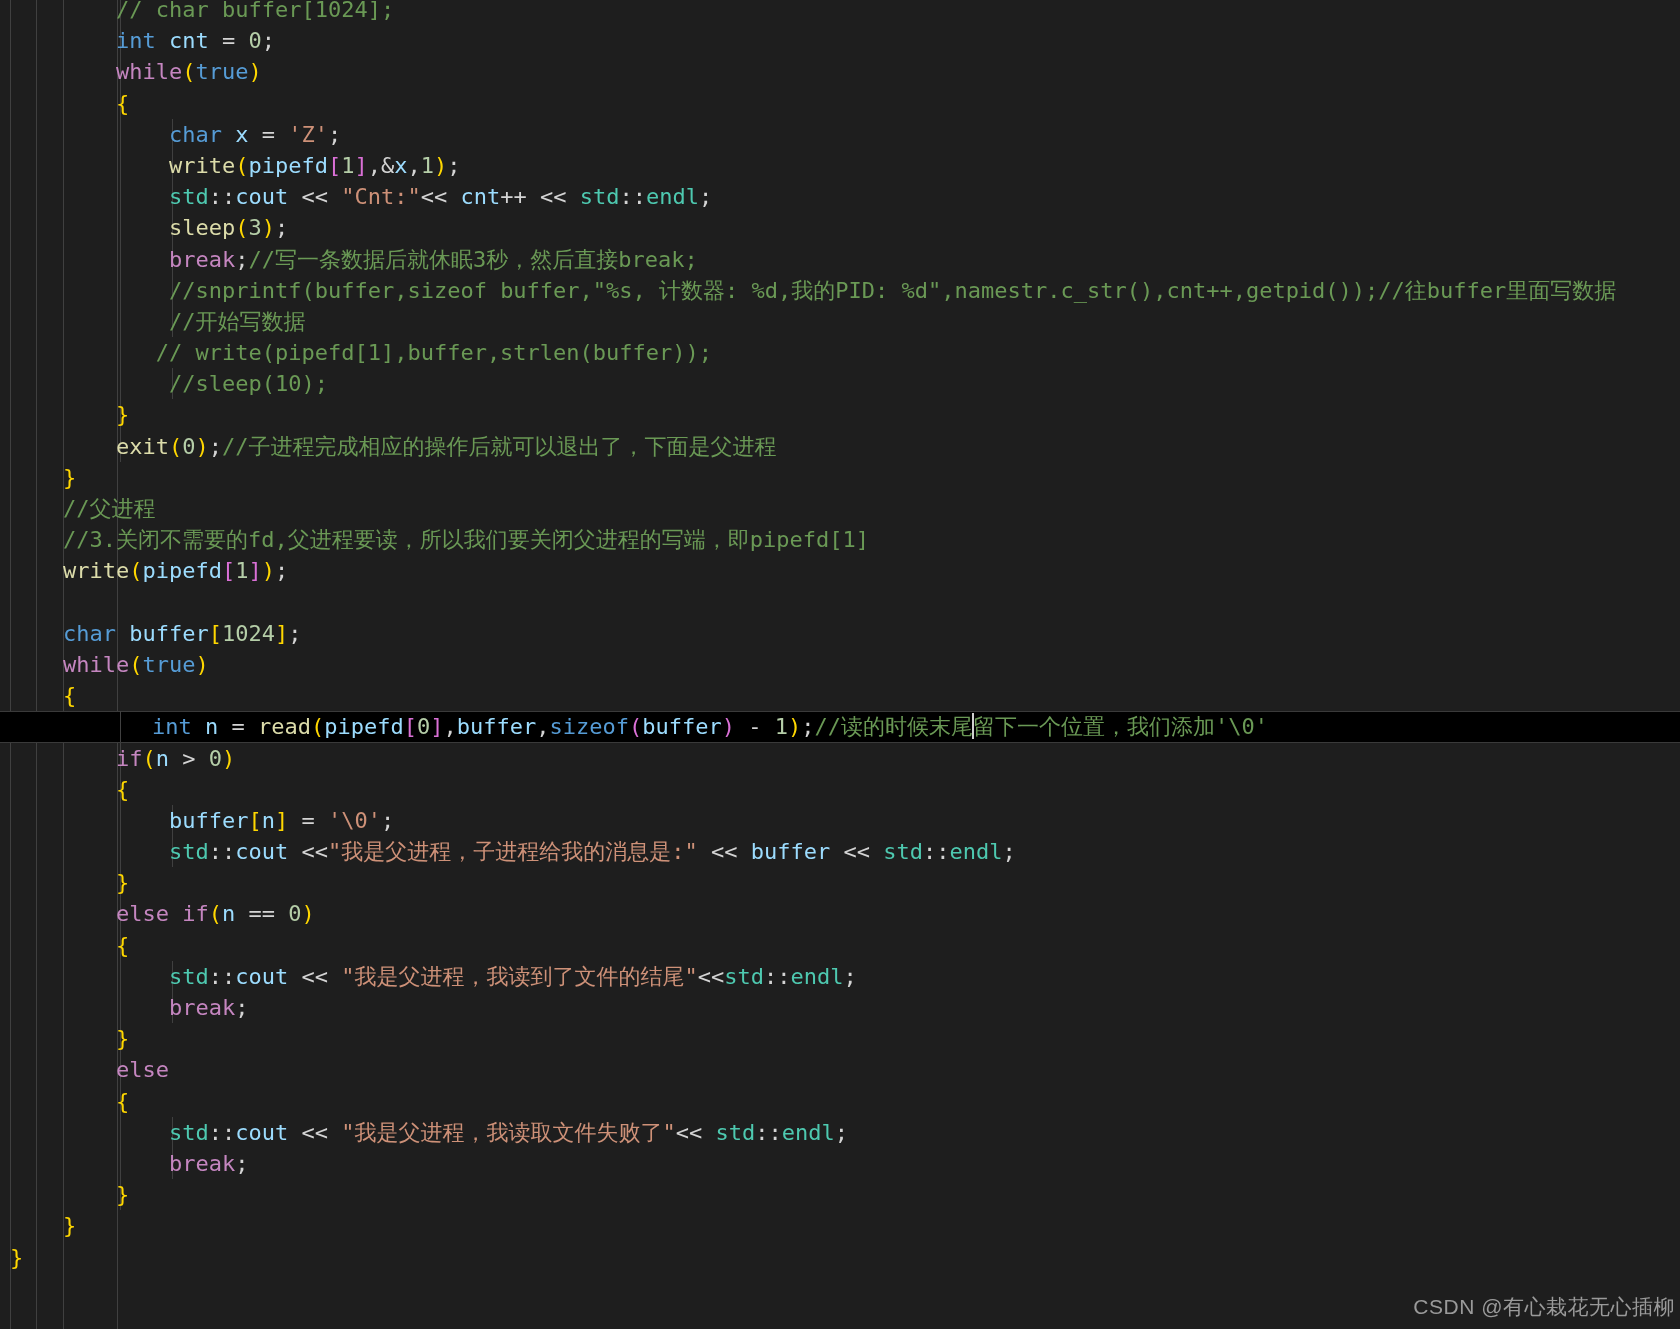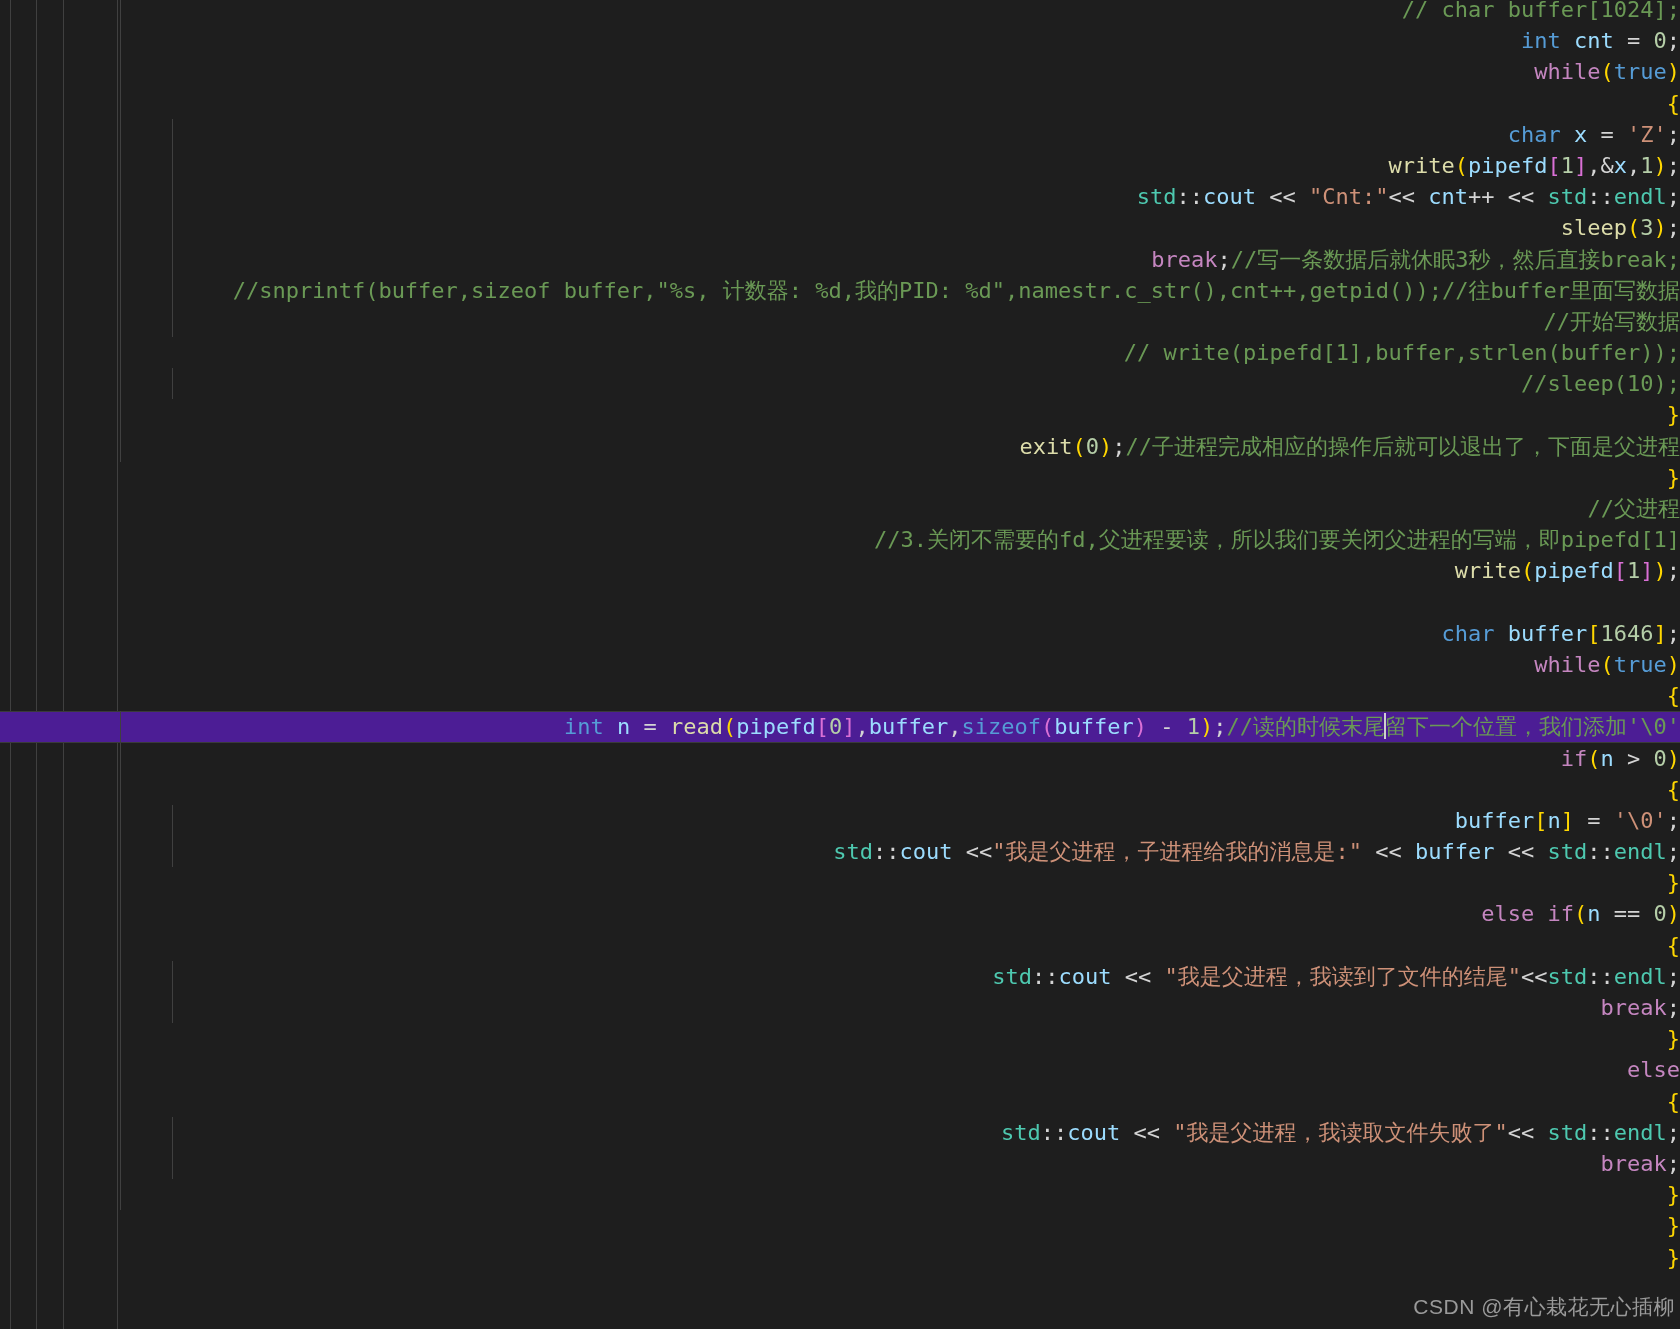--- a/index.html
+++ b/index.html
@@ -12,21 +12,20 @@
     height: 1329px;
     overflow: hidden;
     font-family: "DejaVu Sans Mono", "Liberation Mono", monospace;
   }
   #editor {
     position: relative;
     width: 1680px;
     height: 1329px;
     background: #1e1e1e;
     overflow: hidden;
-    text-align: right;
   }
   
   .rail {
     position: absolute;
     top: 0;
     bottom: 0;
     width: 1px;
     background: #404040;
   }
   .rail.r0 { left: 10px; }
@@ -48,22 +47,23 @@
     white-space: pre;
     color: #d4d4d4;
     letter-spacing: 0px;
   }
   .line .text {
     position: relative;
     display: inline-block;
     padding-left: 10px;
   }
   .line.active {
-    background: #4c1d95;
+    background: #000000;
     box-shadow: inset 0 1px 0 #2f2f2f, inset 0 -1px 0 #2f2f2f;
+    padding-left: 36px;
   }
   .line.active::before,
   .line.active::after {
     content: "";
     position: absolute;
     left: 0; right: 0;
     height: 1px;
     background: #3a3a3a;
   }
   .line.active::before { top: 0; }
@@ -138,21 +138,21 @@
       <div class="line"><div class="guide g1"></div><div class="guide g2"></div><span class="text"><span class="op"> </span><span class="op"> </span><span class="op"> </span><span class="op"> </span><span class="op"> </span><span class="op"> </span><span class="op"> </span><span class="op"> </span><span class="op"> </span><span class="op"> </span><span class="op"> </span><span class="op"> </span><span class="cmt">//开始写数据</span></span></div>
       <div class="line"><div class="guide g1"></div><span class="text"><span class="op"> </span><span class="op"> </span><span class="op"> </span><span class="op"> </span><span class="op"> </span><span class="op"> </span><span class="op"> </span><span class="op"> </span><span class="op"> </span><span class="op"> </span><span class="op"> </span><span class="cmt">// write(pipefd[1],buffer,strlen(buffer));</span></span></div>
       <div class="line"><div class="guide g1"></div><div class="guide g2"></div><span class="text"><span class="op"> </span><span class="op"> </span><span class="op"> </span><span class="op"> </span><span class="op"> </span><span class="op"> </span><span class="op"> </span><span class="op"> </span><span class="op"> </span><span class="op"> </span><span class="op"> </span><span class="op"> </span><span class="cmt">//sleep(10);</span></span></div>
       <div class="line"><div class="guide g1"></div><span class="text"><span class="op"> </span><span class="op"> </span><span class="op"> </span><span class="op"> </span><span class="op"> </span><span class="op"> </span><span class="op"> </span><span class="op"> </span><span class="p1">}</span></span></div>
       <div class="line"><div class="guide g1"></div><span class="text"><span class="op"> </span><span class="op"> </span><span class="op"> </span><span class="op"> </span><span class="op"> </span><span class="op"> </span><span class="op"> </span><span class="op"> </span><span class="fn">exit</span><span class="p1">(</span><span class="num">0</span><span class="p1">)</span><span class="op">;</span><span class="cmt">//子进程完成相应的操作后就可以退出了，下面是父进程</span></span></div>
       <div class="line"><span class="text"><span class="op"> </span><span class="op"> </span><span class="op"> </span><span class="op"> </span><span class="p1">}</span></span></div>
       <div class="line"><span class="text"><span class="op"> </span><span class="op"> </span><span class="op"> </span><span class="op"> </span><span class="cmt">//父进程</span></span></div>
       <div class="line"><span class="text"><span class="op"> </span><span class="op"> </span><span class="op"> </span><span class="op"> </span><span class="cmt">//3.关闭不需要的fd,父进程要读，所以我们要关闭父进程的写端，即pipefd[1]</span></span></div>
       <div class="line"><span class="text"><span class="op"> </span><span class="op"> </span><span class="op"> </span><span class="op"> </span><span class="fn">write</span><span class="p1">(</span><span class="var">pipefd</span><span class="p2">[</span><span class="num">1</span><span class="p2">]</span><span class="p1">)</span><span class="op">;</span></span></div>
       <div class="line"><span class="text"></span></div>
-      <div class="line"><span class="text"><span class="op"> </span><span class="op"> </span><span class="op"> </span><span class="op"> </span><span class="type">char</span><span class="op"> </span><span class="var">buffer</span><span class="p1">[</span><span class="num">1646</span><span class="p1">]</span><span class="op">;</span></span></div>
+      <div class="line"><span class="text"><span class="op"> </span><span class="op"> </span><span class="op"> </span><span class="op"> </span><span class="type">char</span><span class="op"> </span><span class="var">buffer</span><span class="p1">[</span><span class="num">1024</span><span class="p1">]</span><span class="op">;</span></span></div>
       <div class="line"><span class="text"><span class="op"> </span><span class="op"> </span><span class="op"> </span><span class="op"> </span><span class="kw">while</span><span class="p1">(</span><span class="ctrlb">true</span><span class="p1">)</span></span></div>
       <div class="line"><span class="text"><span class="op"> </span><span class="op"> </span><span class="op"> </span><span class="op"> </span><span class="p1">{</span></span></div>
       <div class="line active"><div class="guide g1"></div><span class="text"><span class="op"> </span><span class="op"> </span><span class="op"> </span><span class="op"> </span><span class="op"> </span><span class="op"> </span><span class="op"> </span><span class="op"> </span><span class="type">int</span><span class="op"> </span><span class="var">n</span><span class="op"> </span><span class="op">=</span><span class="op"> </span><span class="fn">read</span><span class="p1">(</span><span class="var">pipefd</span><span class="p2">[</span><span class="num">0</span><span class="p2">]</span><span class="op">,</span><span class="var">buffer</span><span class="op">,</span><span class="type">sizeof</span><span class="p2">(</span><span class="var">buffer</span><span class="p2">)</span><span class="op"> </span><span class="op">-</span><span class="op"> </span><span class="num">1</span><span class="p1">)</span><span class="op">;</span><span class="cmt">//读的时候末尾</span><span class="caret"></span><span class="cmt">留下一个位置，我们添加'\0'</span></span></div>
       <div class="line"><div class="guide g1"></div><span class="text"><span class="op"> </span><span class="op"> </span><span class="op"> </span><span class="op"> </span><span class="op"> </span><span class="op"> </span><span class="op"> </span><span class="op"> </span><span class="kw">if</span><span class="p1">(</span><span class="var">n</span><span class="op"> </span><span class="op">&gt;</span><span class="op"> </span><span class="num">0</span><span class="p1">)</span></span></div>
       <div class="line"><div class="guide g1"></div><span class="text"><span class="op"> </span><span class="op"> </span><span class="op"> </span><span class="op"> </span><span class="op"> </span><span class="op"> </span><span class="op"> </span><span class="op"> </span><span class="p1">{</span></span></div>
       <div class="line"><div class="guide g1"></div><div class="guide g2"></div><span class="text"><span class="op"> </span><span class="op"> </span><span class="op"> </span><span class="op"> </span><span class="op"> </span><span class="op"> </span><span class="op"> </span><span class="op"> </span><span class="op"> </span><span class="op"> </span><span class="op"> </span><span class="op"> </span><span class="var">buffer</span><span class="p1">[</span><span class="var">n</span><span class="p1">]</span><span class="op"> </span><span class="op">=</span><span class="op"> </span><span class="str">'\0'</span><span class="op">;</span></span></div>
       <div class="line"><div class="guide g1"></div><div class="guide g2"></div><span class="text"><span class="op"> </span><span class="op"> </span><span class="op"> </span><span class="op"> </span><span class="op"> </span><span class="op"> </span><span class="op"> </span><span class="op"> </span><span class="op"> </span><span class="op"> </span><span class="op"> </span><span class="op"> </span><span class="ns">std</span><span class="op">:</span><span class="op">:</span><span class="var">cout</span><span class="op"> </span><span class="op">&lt;</span><span class="op">&lt;</span><span class="str">"我是父进程，子进程给我的消息是:"</span><span class="op"> </span><span class="op">&lt;</span><span class="op">&lt;</span><span class="op"> </span><span class="var">buffer</span><span class="op"> </span><span class="op">&lt;</span><span class="op">&lt;</span><span class="op"> </span><span class="ns">std</span><span class="op">:</span><span class="op">:</span><span class="ns">endl</span><span class="op">;</span></span></div>
       <div class="line"><div class="guide g1"></div><span class="text"><span class="op"> </span><span class="op"> </span><span class="op"> </span><span class="op"> </span><span class="op"> </span><span class="op"> </span><span class="op"> </span><span class="op"> </span><span class="p1">}</span></span></div>
       <div class="line"><div class="guide g1"></div><span class="text"><span class="op"> </span><span class="op"> </span><span class="op"> </span><span class="op"> </span><span class="op"> </span><span class="op"> </span><span class="op"> </span><span class="op"> </span><span class="kw">else</span><span class="op"> </span><span class="kw">if</span><span class="p1">(</span><span class="var">n</span><span class="op"> </span><span class="op">=</span><span class="op">=</span><span class="op"> </span><span class="num">0</span><span class="p1">)</span></span></div>
       <div class="line"><div class="guide g1"></div><span class="text"><span class="op"> </span><span class="op"> </span><span class="op"> </span><span class="op"> </span><span class="op"> </span><span class="op"> </span><span class="op"> </span><span class="op"> </span><span class="p1">{</span></span></div>

